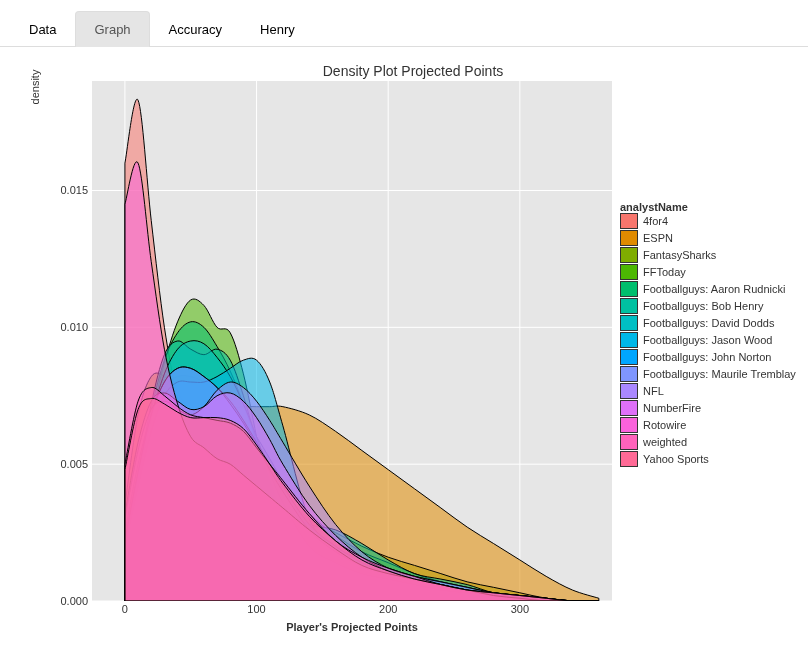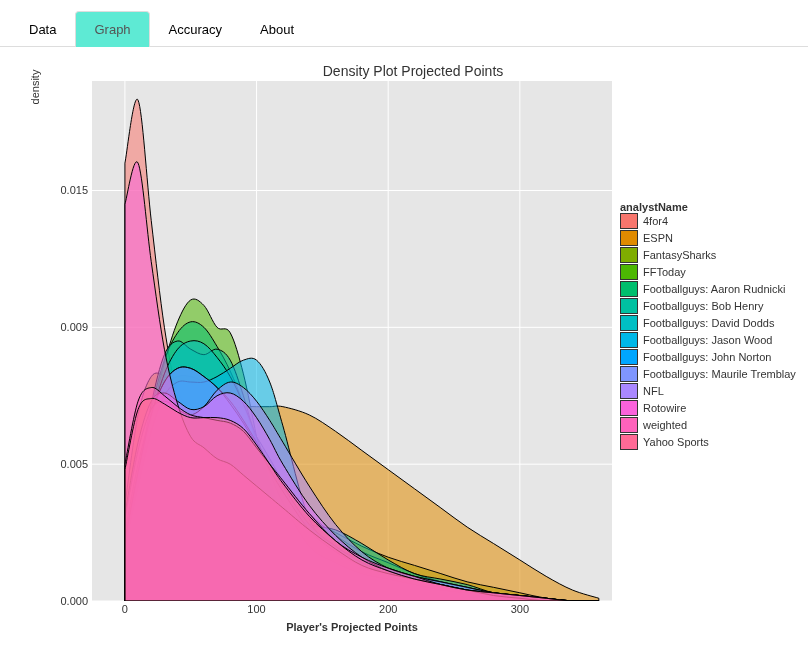--- a/index.html
+++ b/index.html
@@ -23,21 +23,21 @@
     color: #000000;
     border: 1px solid transparent;
     border-bottom: none;
     position: relative;
     top: 1px;
     border-radius: 4px 4px 0 0;
   }
   .tab.active {
     color: #555;
     border-color: #ddd;
-    background: #5eead4;
+    background: #e5e5e5;
   }
   .chart-wrap {
     padding: 12px 6px 6px 24px;
   }
   .chart-title {
     text-align: center;
     font-size: 14px;
     margin: 4px 0 2px 0;
   }
   .chart-row {
@@ -123,36 +123,36 @@
     margin-right: 5px;
   }
 </style>
 </head>
 <body>
 
 <div class="tabs">
   <div class="tab">Data</div>
   <div class="tab active">Graph</div>
   <div class="tab">Accuracy</div>
-  <div class="tab">About</div>
+  <div class="tab">Henry</div>
 </div>
 
 <div class="chart-wrap">
 
   <div class="chart-title">Density Plot Projected Points</div>
 
   <div class="chart-row">
     <div class="ylab-col">
       <div class="ylab">density</div>
     </div>
 
     <div class="ytick-col" id="yticks">
         <div class="ytick" style="bottom: 0px;">0.000</div>
         <div class="ytick" style="bottom: 136.842px;">0.005</div>
-        <div class="ytick" style="bottom: 273.684px;">0.009</div>
+        <div class="ytick" style="bottom: 273.684px;">0.010</div>
         <div class="ytick" style="bottom: 410.526px;">0.015</div>
       </div>
 
     <div class="plot-col">
       <div class="panel">
         <svg id="plotsvg" width="520" height="520">
           <g class="grid" id="grid">
               <line x1="0" x2="520" y1="520" y2="520"></line>
               <line x1="0" x2="520" y1="383.1578947368421" y2="383.1578947368421"></line>
               <line x1="0" x2="520" y1="246.31578947368422" y2="246.31578947368422"></line>
@@ -232,20 +232,24 @@
           </div>
           <div class="legend-item">
             <div class="swatch" style="background: rgb(127, 150, 255);"></div>
             <span>Footballguys: Maurile Tremblay</span>
           </div>
           <div class="legend-item">
             <div class="swatch" style="background: rgb(170, 136, 255);"></div>
             <span>NFL</span>
           </div>
           <div class="legend-item">
+            <div class="swatch" style="background: rgb(223, 112, 248);"></div>
+            <span>NumberFire</span>
+          </div>
+          <div class="legend-item">
             <div class="swatch" style="background: rgb(250, 98, 219);"></div>
             <span>Rotowire</span>
           </div>
           <div class="legend-item">
             <div class="swatch" style="background: rgb(255, 98, 187);"></div>
             <span>weighted</span>
           </div>
           <div class="legend-item">
             <div class="swatch" style="background: rgb(255, 106, 150);"></div>
             <span>Yahoo Sports</span>

